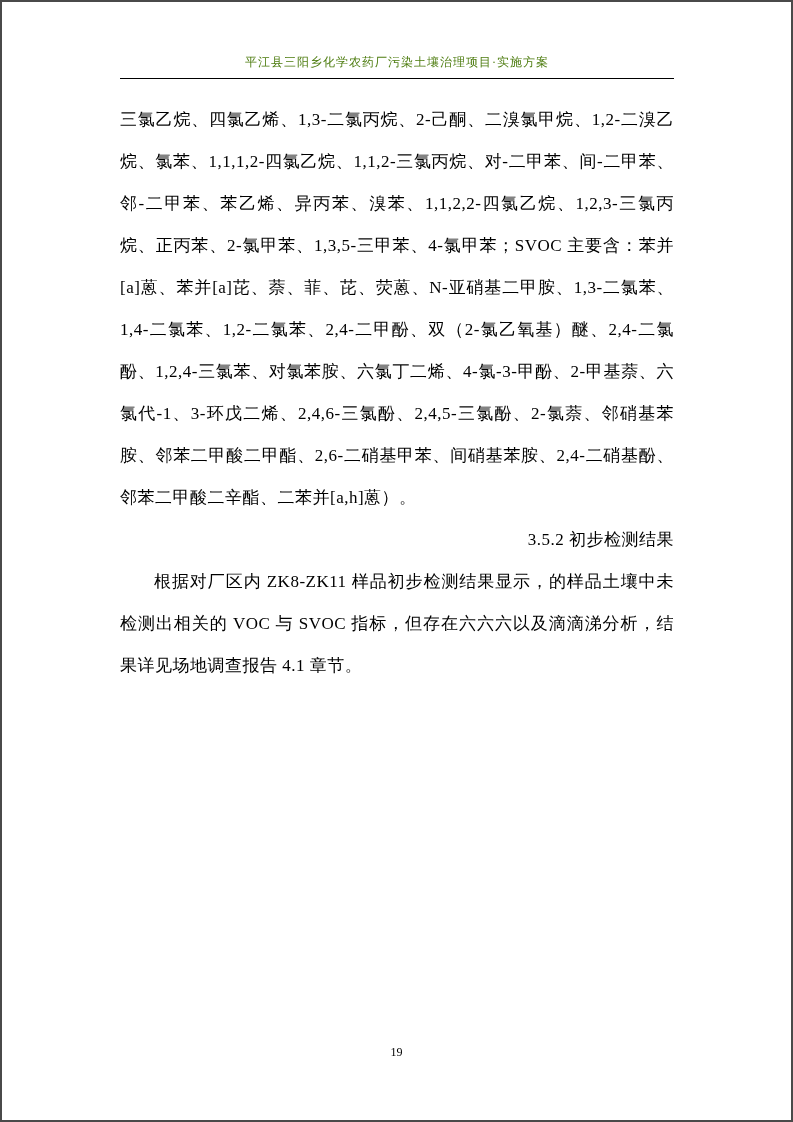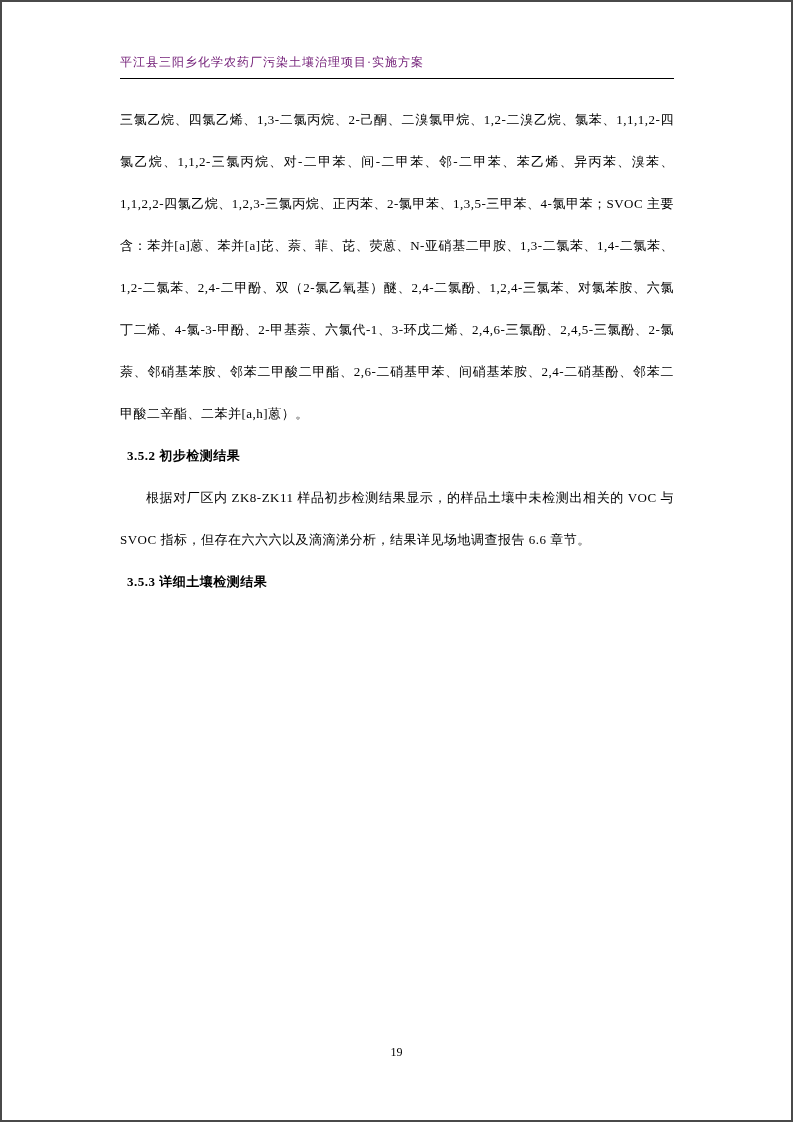--- a/index.html
+++ b/index.html
@@ -11,43 +11,43 @@
   .page {
     position: relative;
     width: 793px;
     height: 1122px;
     background: #ffffff;
     border: 2px solid #4a4a4a;
     overflow: hidden;
   }
   .page-header {
     margin: 52px 117px 0 118px;
-    text-align: left;
+    text-align: center;
     font-size: 12px;
-    color: #701a75;
+    color: #4d7c0f;
     letter-spacing: 1px;
     padding-bottom: 7px;
     border-bottom: 1px solid #000;
   }
   .page-body {
     margin: 0 117px 0 118px;
     padding-top: 20px;
     color: #000;
   }
   .page-body p,
   .page-body h3 {
-    font-size: 13px;
+    font-size: 17px;
     line-height: 42px;
     text-align: justify;
     letter-spacing: 0.5px;
     font-weight: normal;
   }
   .page-body h3 {
-    font-weight: bold;
-    text-align: left;
+    font-weight: normal;
+    text-align: right;
     margin-left: 7px;
   }
   .indent {
     text-indent: 2em;
   }
   .page-footer {
     position: absolute;
     bottom: 60px;
     left: 0;
     width: 100%;
@@ -63,22 +63,21 @@
 
   <div class="page-header">平江县三阳乡化学农药厂污染土壤治理项目·实施方案</div>
 
   <div class="page-body">
 
     <p>三氯乙烷、四氯乙烯、1,3-二氯丙烷、2-己酮、二溴氯甲烷、1,2-二溴乙烷、氯苯、1,1,1,2-四氯乙烷、1,1,2-三氯丙烷、对-二甲苯、间-二甲苯、邻-二甲苯、苯乙烯、异丙苯、溴苯、1,1,2,2-四氯乙烷、1,2,3-三氯丙烷、正丙苯、2-氯甲苯、1,3,5-三甲苯、4-氯甲苯；SVOC 主要含：苯并[a]蒽、苯并[a]芘、萘、菲、芘、荧蒽、N-亚硝基二甲胺、1,3-二氯苯、1,4-二氯苯、1,2-二氯苯、2,4-二甲酚、双（2-氯乙氧基）醚、2,4-二氯酚、1,2,4-三氯苯、对氯苯胺、六氯丁二烯、4-氯-3-甲酚、2-甲基萘、六氯代-1、3-环戊二烯、2,4,6-三氯酚、2,4,5-三氯酚、2-氯萘、邻硝基苯胺、邻苯二甲酸二甲酯、2,6-二硝基甲苯、间硝基苯胺、2,4-二硝基酚、邻苯二甲酸二辛酯、二苯并[a,h]蒽）。</p>
 
 
     <h3>3.5.2 初步检测结果</h3>
 
-    <p class="indent">根据对厂区内 ZK8-ZK11 样品初步检测结果显示，的样品土壤中未检测出相关的 VOC 与 SVOC 指标，但存在六六六以及滴滴涕分析，结果详见场地调查报告 6.6 章节。</p>
+    <p class="indent">根据对厂区内 ZK8-ZK11 样品初步检测结果显示，的样品土壤中未检测出相关的 VOC 与 SVOC 指标，但存在六六六以及滴滴涕分析，结果详见场地调查报告 4.1 章节。</p>
 
-    <h3>3.5.3 详细土壤检测结果</h3>
 
 
   </div>
 
   <div class="page-footer">19</div>
 
 </div>
 
 </body></html>

